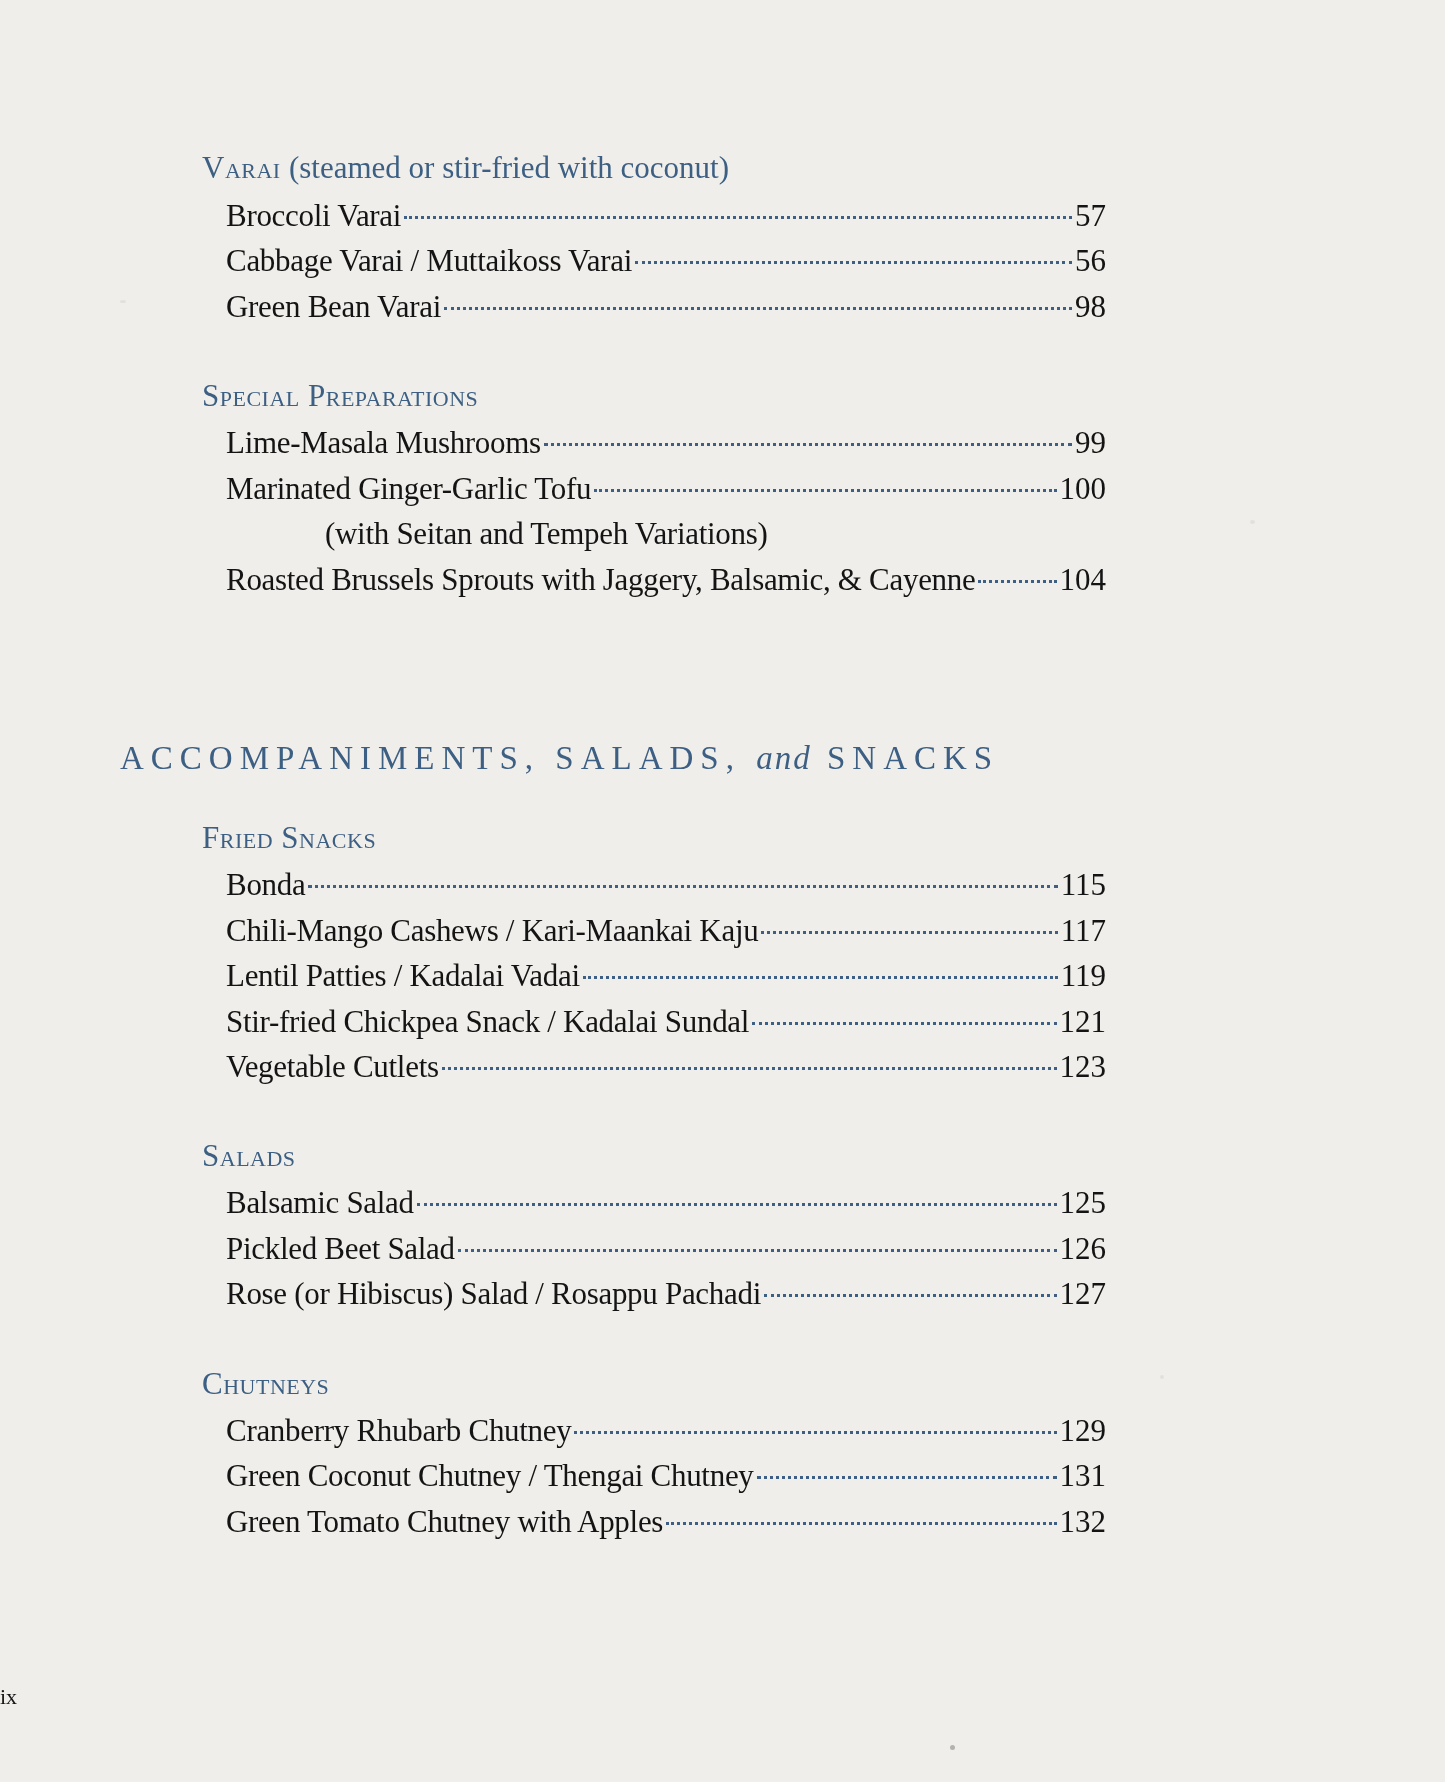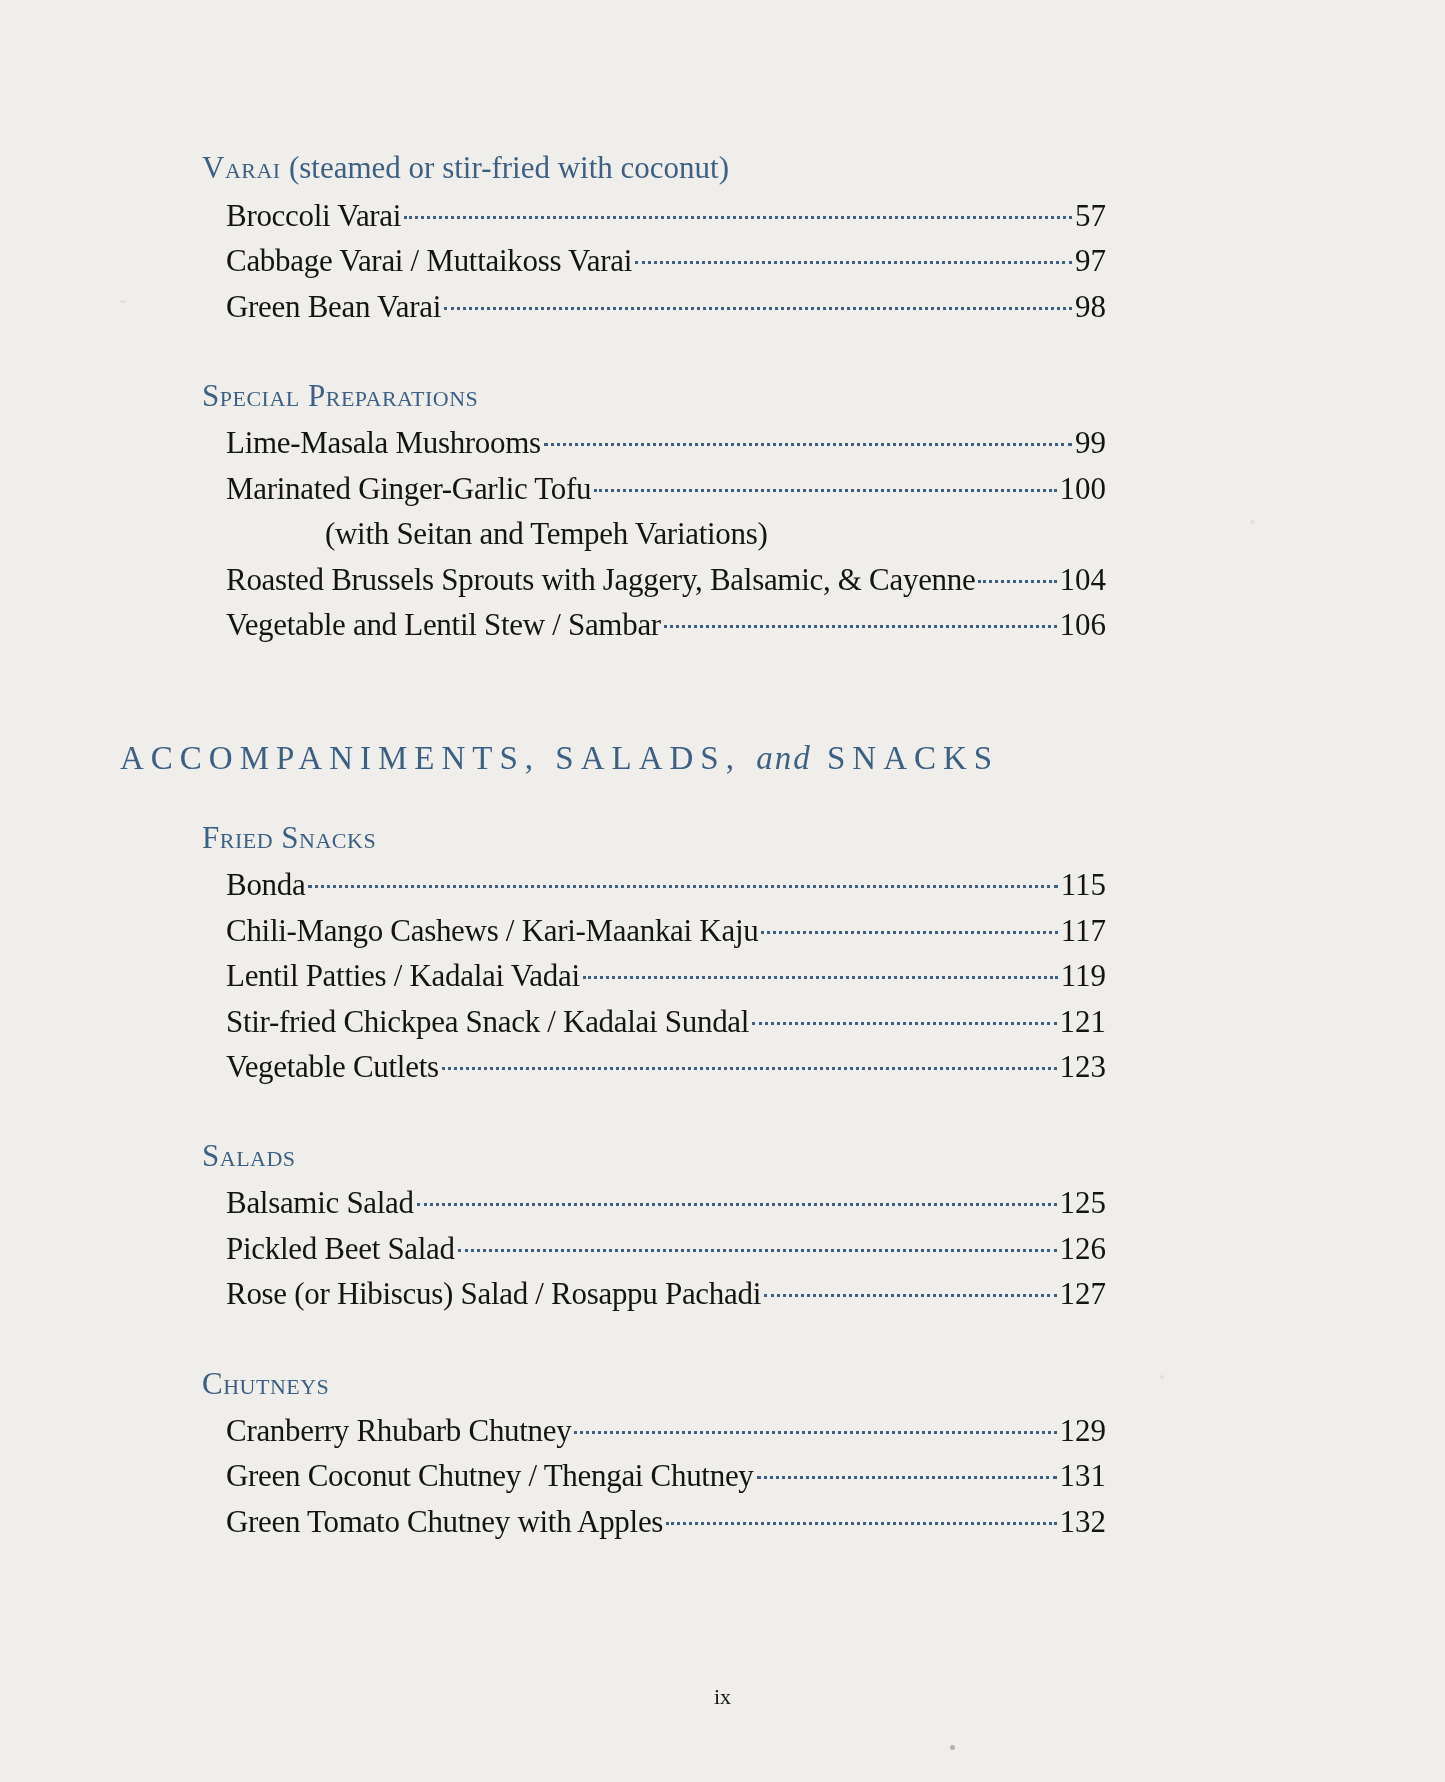--- a/index.html
+++ b/index.html
@@ -45,21 +45,21 @@
     position: absolute; left: 0; width: 1445px; top: 740px;
     color: #3c5f83;
     font-size: 33px;
     letter-spacing: 7px;
     padding-left: 120px; box-sizing: border-box;
     white-space: nowrap;
   }
   .chapter .and { font-style: italic; letter-spacing: 2px; text-transform: none; }
   .folio {
     position: absolute; top: 1684px; left: 0; width: 1445px;
-    text-align: center; font-size: 22px;
+    font-size: 22px;
   }
 </style>
 </head>
 <body>
 
 <div class="page">
 
   <div class="speck" style="left:120px;top:300px;width:6px;height:3px"></div>
   <div class="speck" style="left:1250px;top:520px;width:5px;height:4px"></div>
   <div class="speck" style="left:950px;top:1745px;width:5px;height:5px;background:#8d8b86"></div>
@@ -70,21 +70,21 @@
     <span class="sub">(steamed or stir-fried with coconut)</span>
   </div>
   <div class="entry" style="top:196px">
     <span class="title">Broccoli Varai</span>
     <span class="dots"></span>
     <span class="page-num">57</span>
   </div>
   <div class="entry" style="top:241px">
     <span class="title">Cabbage Varai / Muttaikoss Varai</span>
     <span class="dots"></span>
-    <span class="page-num">97</span>
+    <span class="page-num">56</span>
   </div>
   <div class="entry" style="top:287px">
     <span class="title">Green Bean Varai</span>
     <span class="dots"></span>
     <span class="page-num">98</span>
   </div>
 
   <div class="heading" style="top:378px">
     <span>Special Preparations</span>
   </div>
@@ -96,25 +96,20 @@
   <div class="entry" style="top:469px">
     <span class="title">Marinated Ginger-Garlic Tofu</span>
     <span class="dots"></span>
     <span class="page-num">100</span>
   </div>
   <div class="continuation" style="top:514px">(with Seitan and Tempeh Variations)</div>
   <div class="entry" style="top:560px">
     <span class="title">Roasted Brussels Sprouts with Jaggery, Balsamic, &amp; Cayenne</span>
     <span class="dots"></span>
     <span class="page-num">104</span>
-  </div>
-  <div class="entry" style="top:605px">
-    <span class="title">Vegetable and Lentil Stew / Sambar</span>
-    <span class="dots"></span>
-    <span class="page-num">106</span>
   </div>
 
   <div class="chapter">
     <span>ACCOMPANIMENTS, SALADS,</span>
     <span class="and">and</span>
     <span>SNACKS</span>
   </div>
 
   <div class="heading" style="top:820px">
     <span>Fried Snacks</span>

